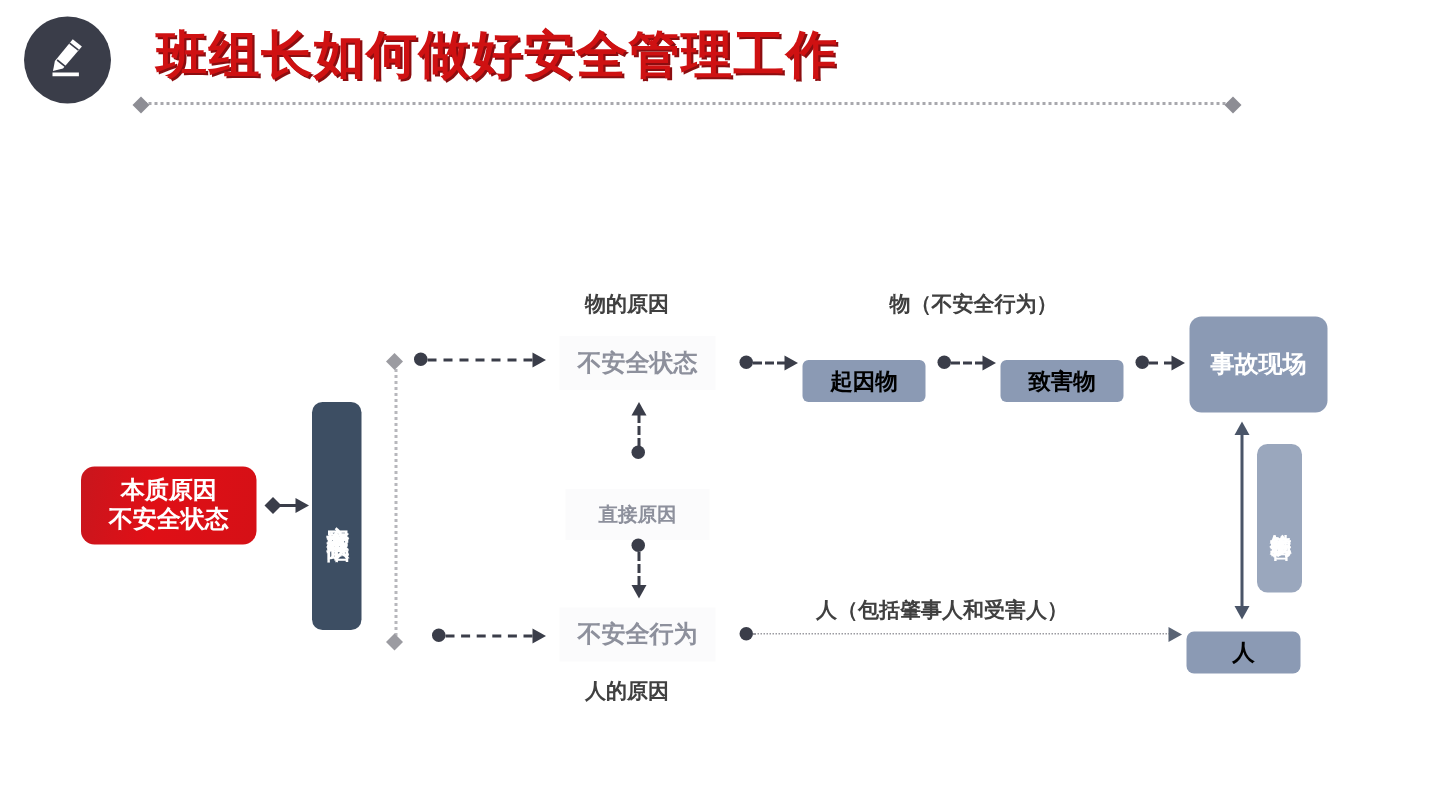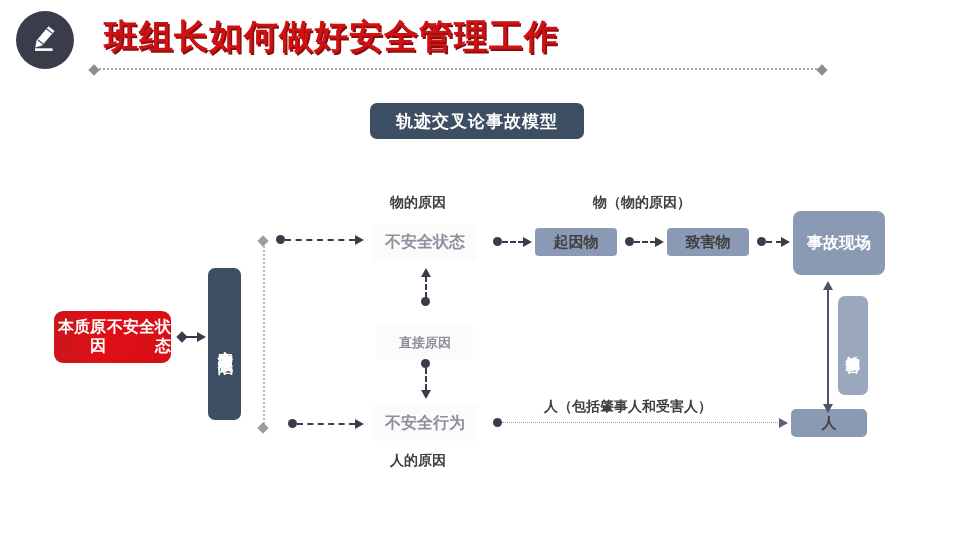--- a/index.html
+++ b/index.html
@@ -42,39 +42,39 @@
   }
 
   
   .node{position:absolute;display:flex;align-items:center;justify-content:center;
         box-sizing:border-box;text-align:right;}
 
   .red-box{
     left:54px;top:311px;width:117px;height:52px;border-radius:9px;
     background:linear-gradient(100deg,#c8161d 0%,#e00f16 42%,#d51016 100%);
     color:#fff;font-size:16px;font-weight:bold;line-height:1.18;
-    flex-direction:row;
+    flex-direction:column;
   }
 
   .navy-vbox{
     left:208px;top:268px;width:33px;height:152px;border-radius:7px;
     background:#3d4e63;color:#fff;font-size:15px;font-weight:bold;
     writing-mode:vertical-rl;text-orientation:upright;letter-spacing:2px;
     line-height:1.05;
   }
 
   .plain{
     color:#8d909c;font-size:16px;font-weight:bold;background:#fbfbfc;
   }
   .plain-unsafe-state{left:373px;top:224px;width:104px;height:36px;}
   .plain-direct{left:377px;top:326px;width:96px;height:34px;font-size:13px;font-family:Liberation Serif, serif;}
   .plain-unsafe-act{left:373px;top:405px;width:104px;height:36px;}
 
   .slate{
-    background:#8b9ab4;color:#404040;font-weight:bold;border-radius:4px;font-size:15px;
+    background:#8b9ab4;color:#000000;font-weight:bold;border-radius:4px;font-size:15px;margin-top:12px;
   }
   .slate-origin{left:535px;top:228px;width:82px;height:28px;}
   .slate-harm{left:667px;top:228px;width:82px;height:28px;}
   .slate-person{left:791px;top:409px;width:76px;height:28px;border-radius:5px;}
   .slate-scene{
     left:793px;top:211px;width:92px;height:64px;border-radius:8px;
     background:#8b9ab4;color:#fff;font-weight:bold;font-size:16px;
   }
   .slate-contact{
     left:838px;top:296px;width:30px;height:99px;border-radius:7px;
@@ -122,42 +122,41 @@
       <g stroke="#3a3d49" stroke-width="1.1" fill="none">
         <path d="M18.4 5.8 L24.3 10.4"></path>
         <path d="M10.1 17.0 L15.6 21.4"></path>
       </g>
     </svg>
   </div>
 
   <div class="hdr-title">班组长如何做好安全管理工作</div>
   <div class="hdr-rule"></div>
 
-  <div class="banner">轨迹交叉论事故模型</div>
 
   <div class="node red-box">
     <span>本质原因</span>
     <span>不安全状态</span>
   </div>
 
   <div class="node navy-vbox">安全管理缺陷</div>
 
   <div class="node plain plain-unsafe-state">不安全状态</div>
   <div class="node plain plain-direct">直接原因</div>
   <div class="node plain plain-unsafe-act">不安全行为</div>
 
   <div class="node slate slate-origin">起因物</div>
   <div class="node slate slate-harm">致害物</div>
   <div class="node slate-scene">事故现场</div>
   <div class="node slate-contact">接触伤害</div>
   <div class="node slate slate-person">人</div>
 
   <div class="cap cap-wu">物的原因</div>
   <div class="cap cap-ren">人的原因</div>
-  <div class="cap cap-env">物（物的原因）</div>
+  <div class="cap cap-env">物（不安全行为）</div>
   <div class="cap cap-people">人（包括肇事人和受害人）</div>
 
   <div class="dia" style="left:178px;top:333px;"></div>
   <div class="conn hdash" style="left:186px;top:336px;width:12px;"></div>
   <div class="arr arr-r" style="left:197px;top:332px;"></div>
 
   <div class="conn vdot" style="left:263px;top:241px;height:187px;"></div>
   <div class="dia-l" style="left:259px;top:237px;"></div>
   <div class="dia-l" style="left:259px;top:424px;"></div>
 

